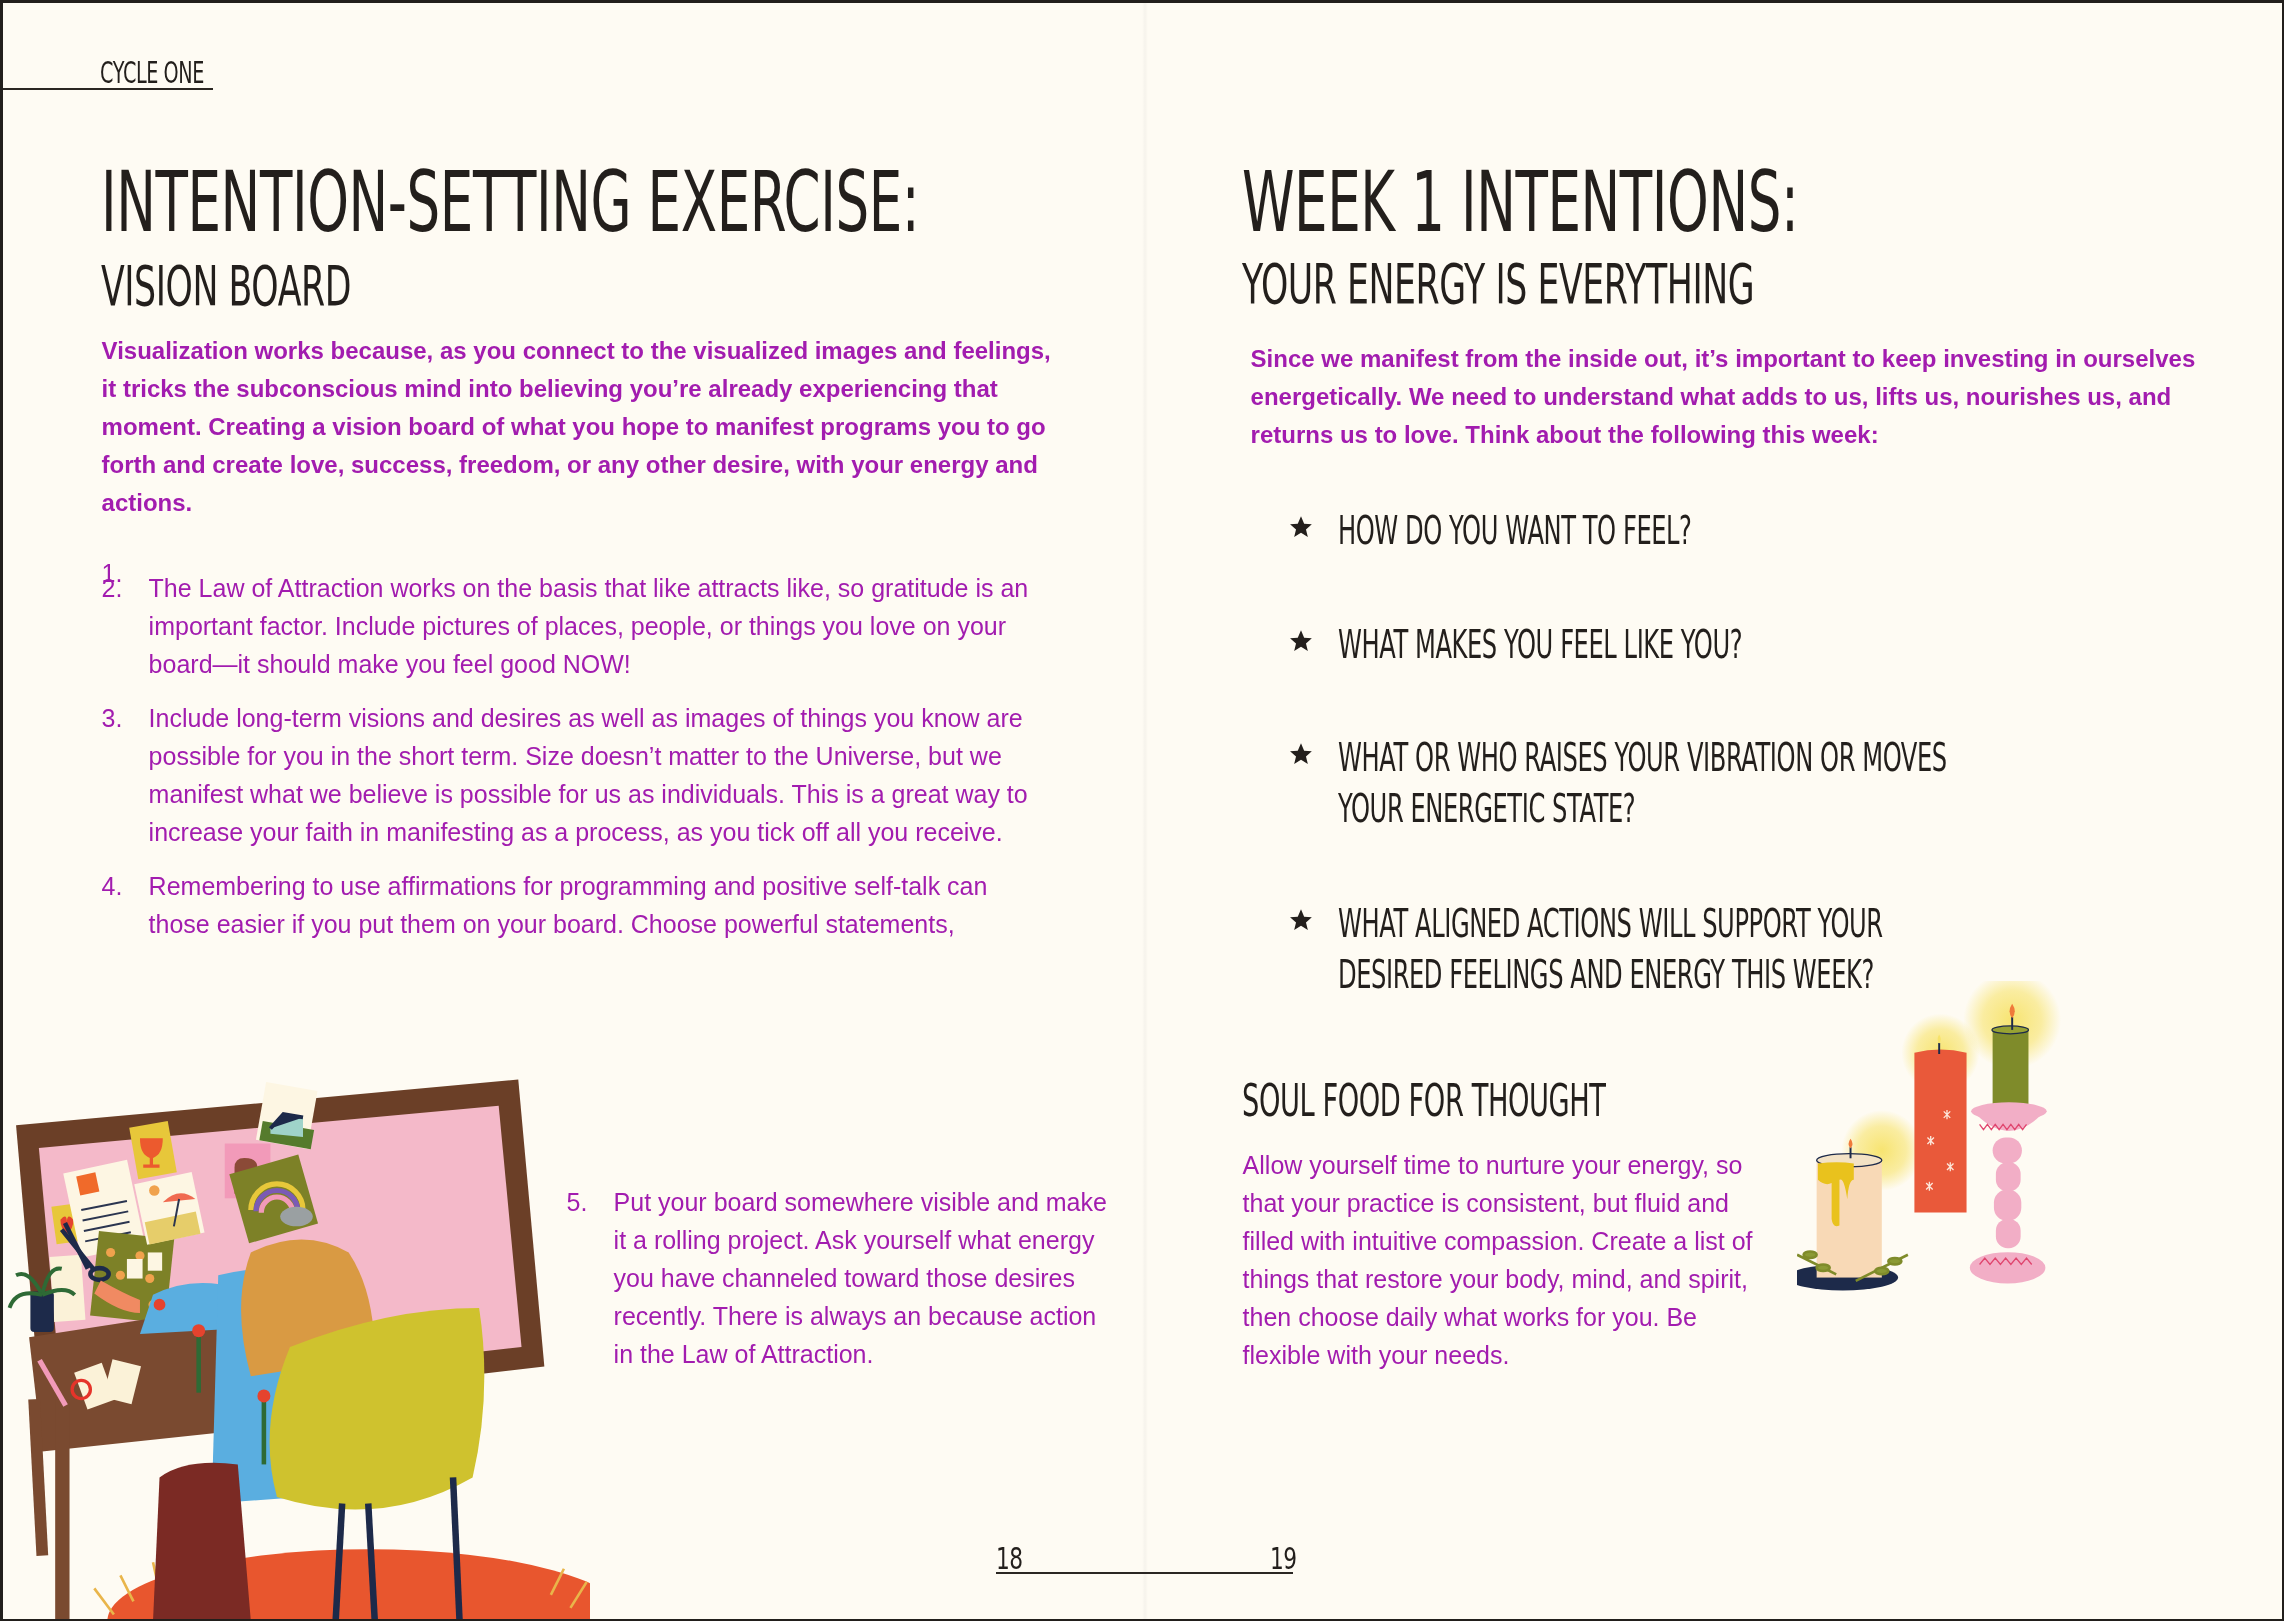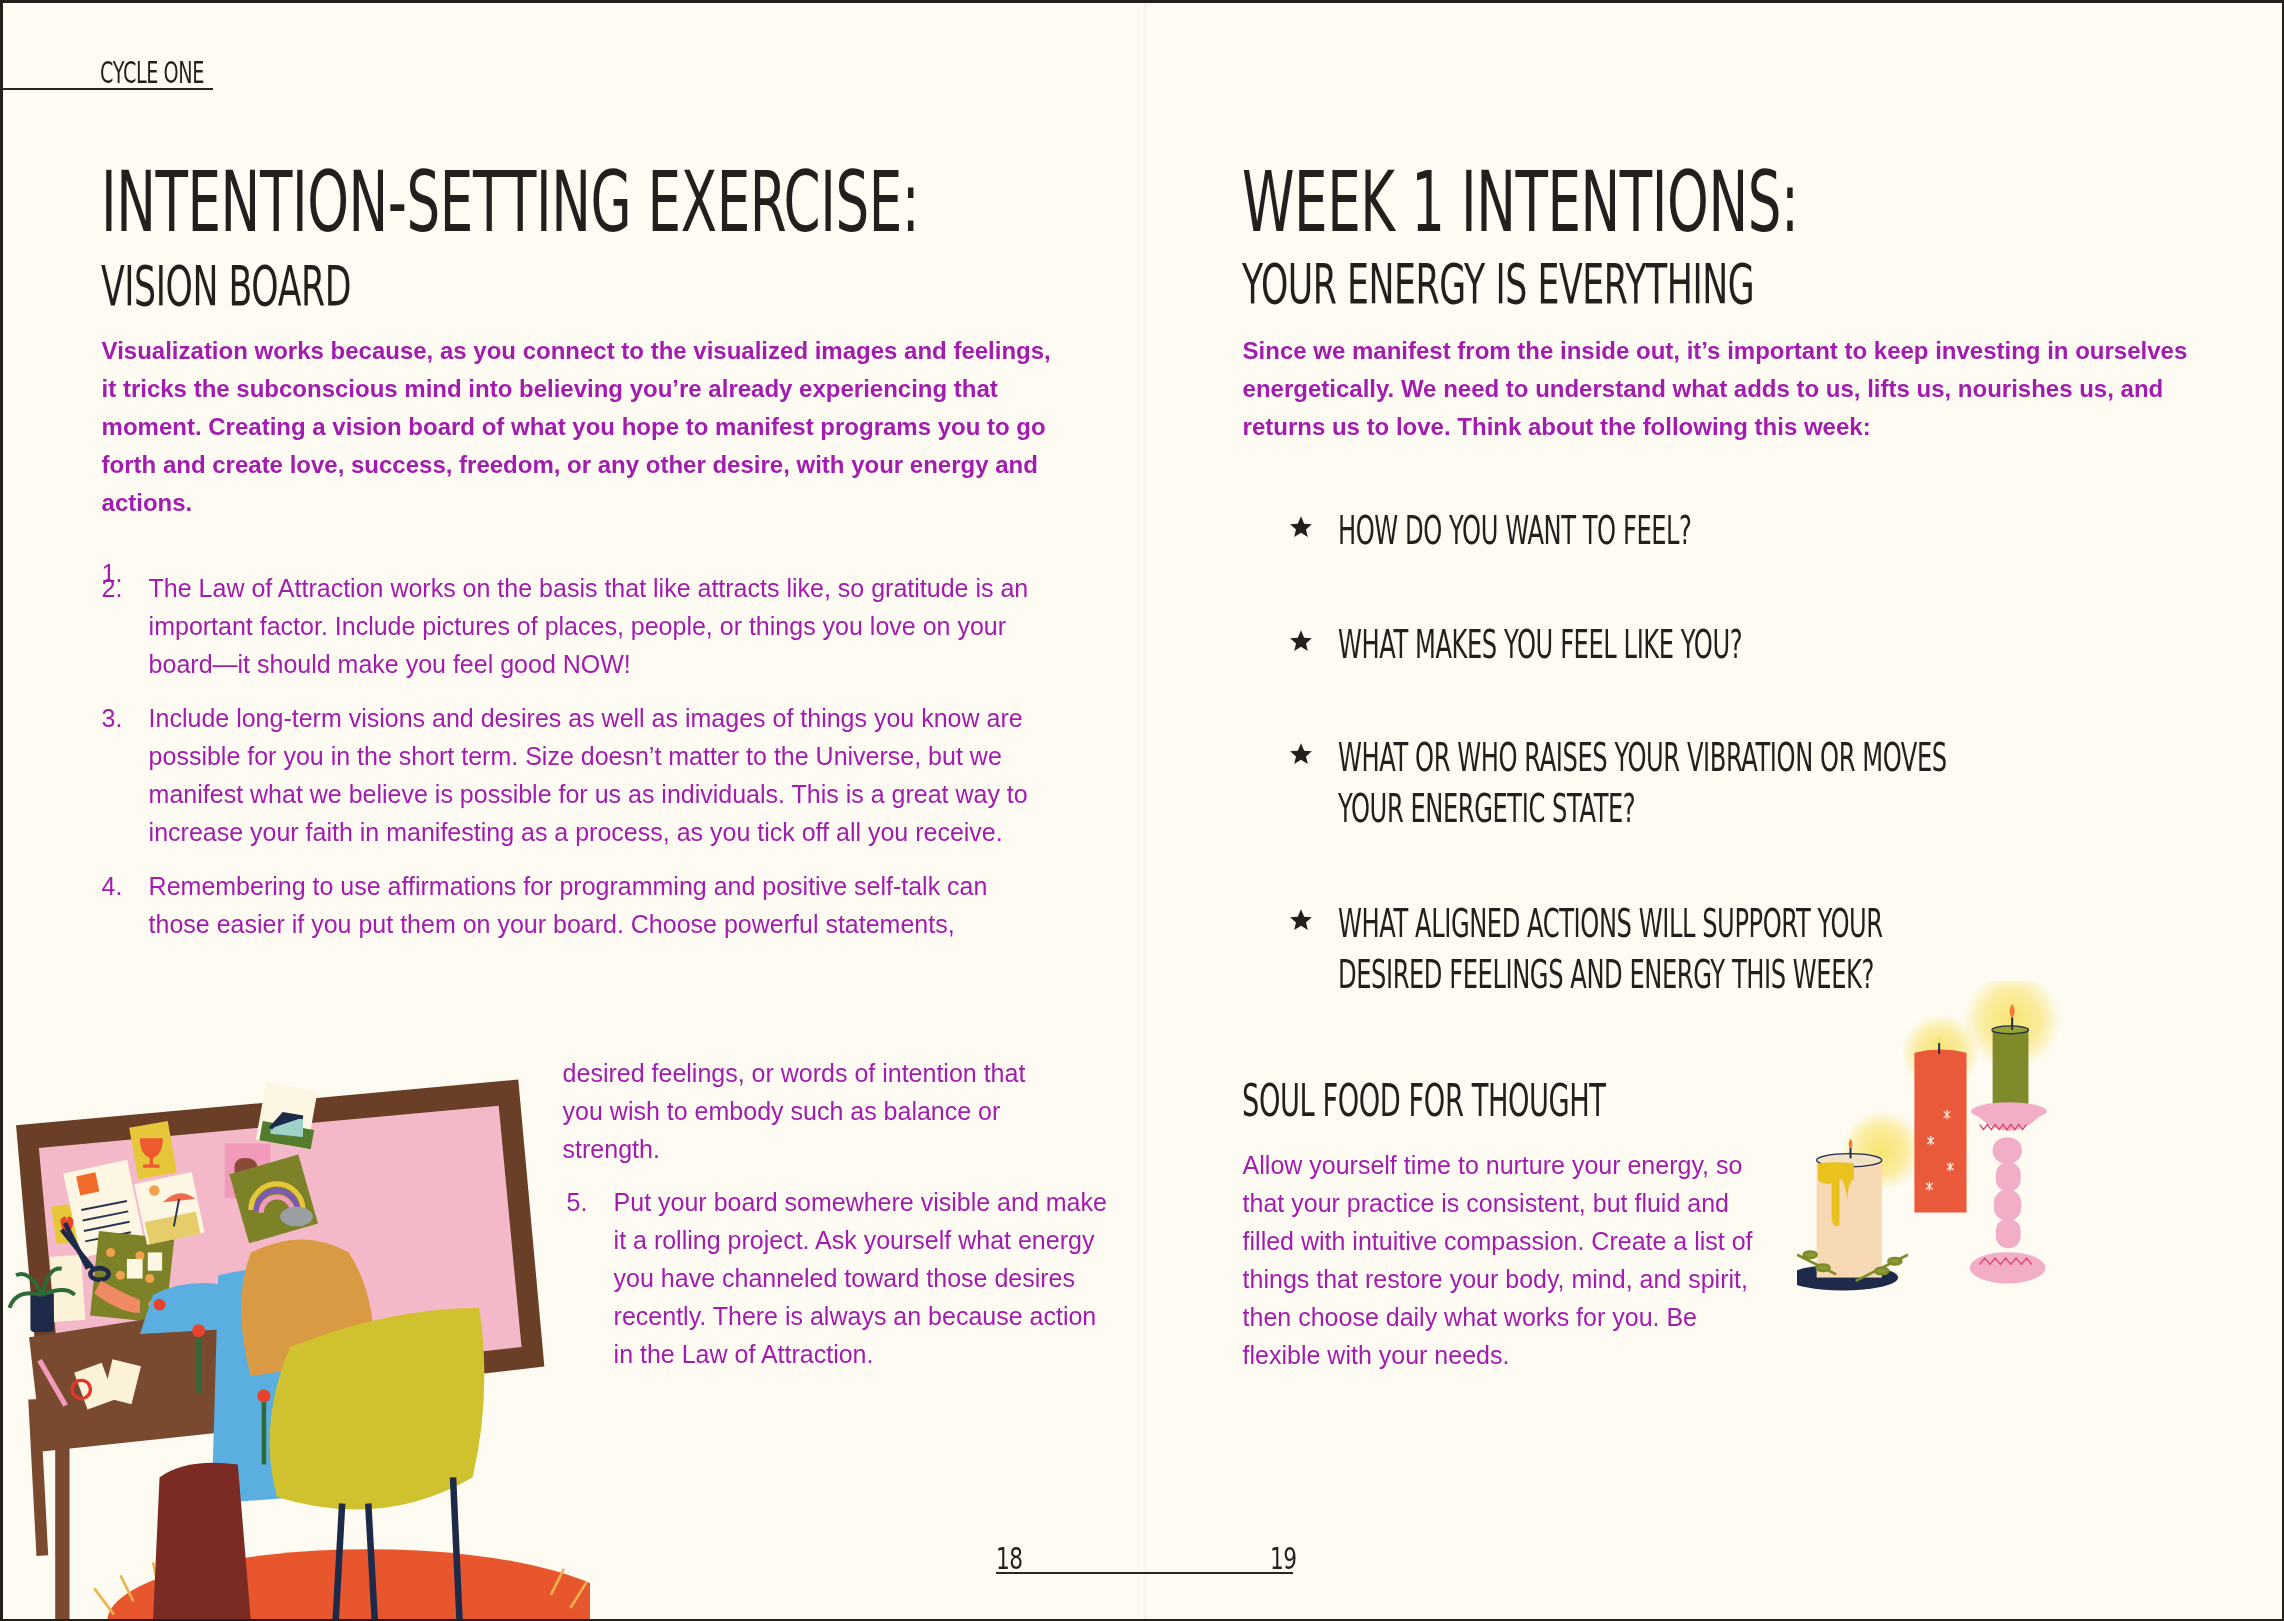--- a/index.html
+++ b/index.html
@@ -66,21 +66,20 @@
     </div>
     <div class="li">
       <span class="num">3.</span>
       <span>Include long-term visions and desires as well as images of things you know are possible for you in the short term. Size doesn’t matter to the Universe, but we manifest what we believe is possible for us as individuals. This is a great way to increase your faith in manifesting as a process, as you tick off all you receive.</span>
     </div>
     <div class="li">
       <span class="num">4.</span>
       <span>Remembering to use affirmations for programming and positive self-talk can those easier if you put them on your board. Choose powerful statements,</span>
     </div>
   </div>
-  <div class="body-text li4-tail">desired feelings, or words of intention that you wish to embody such as balance or strength.</div>
   <div class="body-text li5">
     <span class="num">5.</span>
     <span>Put your board somewhere visible and make it a rolling project. Ask yourself what energy you have channeled toward those desires recently. There is always an because action in the Law of Attraction.</span>
   </div>
 
   <svg class="illus" style="left:0;top:1057px;" width="587" height="561" viewBox="0 0 900 860">
 
     <ellipse cx="560" cy="860" rx="400" ry="110" fill="#e8562e"></ellipse>
     <g stroke="#e9b54a" stroke-width="4">
       <line x1="170" y1="850" x2="140" y2="810"></line>
@@ -181,21 +180,21 @@
     <path d="M440 440 q150 -60 290 -60 q20 130 -10 260 q-140 80 -300 30 q-30 -110 20 -230z" fill="#cfc22e"></path>
     <g stroke="#1d2a4a" stroke-width="10">
         <line x1="520" y1="680" x2="510" y2="860"></line>
         <line x1="560" y1="680" x2="570" y2="860"></line>
         <line x1="690" y1="640" x2="700" y2="860"></line>
       </g>
   </svg>
 
   <h1 class="hand r-title" style="margin:0;">WEEK 1 INTENTIONS:</h1>
   <h2 class="hand r-subtitle" style="margin:0;">YOUR ENERGY IS EVERYTHING</h2>
-  <p class="body-text r-intro" style="margin:0;">Since we manifest from the inside out, it’s important to keep investing in ourselves energetically. We need to understand what adds to us, lifts us, nourishes us, and returns us to love. Think about the following this week:</p>
+  <p class="body-text r-intro" style="margin:8px;">Since we manifest from the inside out, it’s important to keep investing in ourselves energetically. We need to understand what adds to us, lifts us, nourishes us, and returns us to love. Think about the following this week:</p>
 
   <div class="q" style="top:502px;">
     <svg class="star" viewBox="0 0 24 24">
         <path d="M12 2l2.9 6.9 7.1.6-5.4 4.7 1.7 7-6.3-3.9-6.3 3.9 1.7-7L1.9 9.5l7.1-.6z" fill="#231f1c"></path>
       </svg>
     <div class="hand qtext"><span>HOW DO YOU WANT TO FEEL?</span></div>
   </div>
   <div class="q" style="top:616px;">
     <svg class="star" viewBox="0 0 24 24">
         <path d="M12 2l2.9 6.9 7.1.6-5.4 4.7 1.7 7-6.3-3.9-6.3 3.9 1.7-7L1.9 9.5l7.1-.6z" fill="#231f1c"></path>

